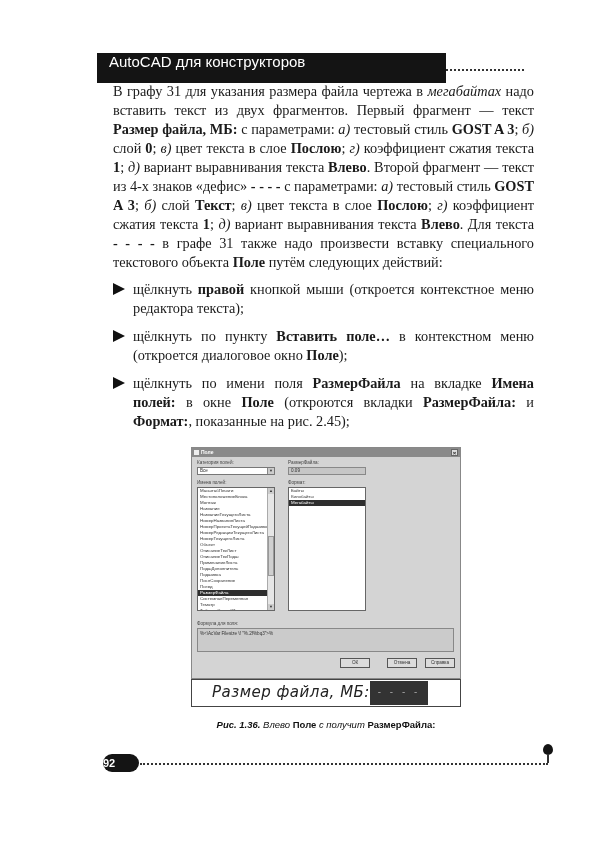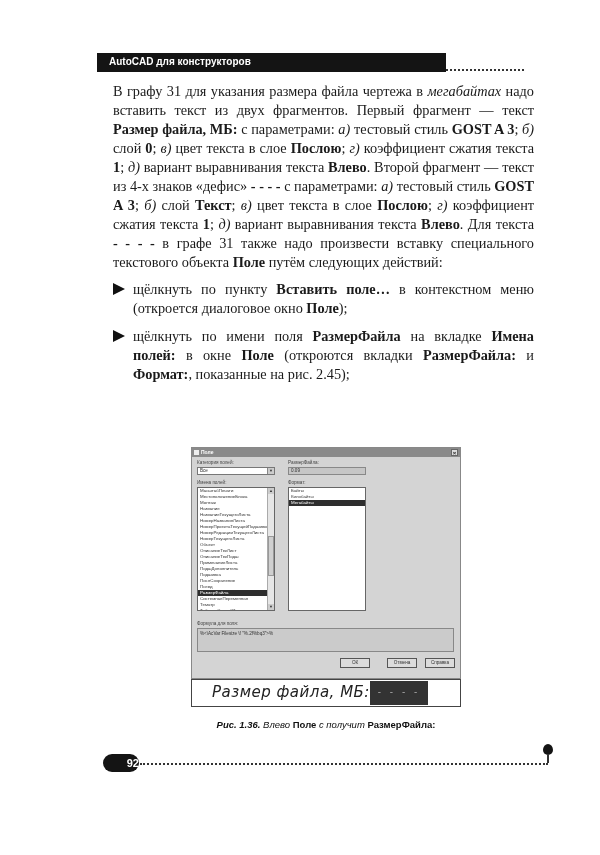--- a/index.html
+++ b/index.html
@@ -1,23 +1,23 @@
 <!DOCTYPE html>
 <html><head>
 <meta charset="utf-8">
 <style>
   html, body { margin: 0; padding: 0; }
   body {
     width: 600px; height: 855px; background: #ffffff; position: relative; overflow: hidden;
     font-family: "DejaVu Serif", "Liberation Serif", serif; color: #1a1a1a;
   }
   .header-bar {
-    position: absolute; left: 97px; top: 53px; width: 349px; height: 19px;
+    position: absolute; left: 97px; top: 53px; width: 349px; height: 30px;
     background: #141414; color: #fff;
-    font-family: "Liberation Sans", sans-serif; font-weight: bold; font-size: 10px;
+    font-family: "Liberation Sans", sans-serif; font-weight: normal; font-size: 15px;
     line-height: 17px; padding-left: 12px; box-sizing: border-box;
   }
   .header-dots {
     position: absolute; left: 446px; top: 69px; width: 78px; height: 0;
     border-top: 2px dotted #333;
   }
   .body-text {
     position: absolute; left: 113px; top: 82px; width: 421px;
     font-family: "Liberation Serif", serif; font-size: 14.3px; line-height: 19px;
     text-align: justify; hyphens: manual;
@@ -110,21 +110,21 @@
     position: absolute; left: 191px; top: 719px; width: 270px; text-align: center;
     font-family: "Liberation Sans", sans-serif; font-size: 9.5px; color: #111;
   }
   .caption .fig-num { font-weight: bold; font-style: italic; }
   .caption .it { font-style: italic; }
   .caption .bd { font-weight: bold; }
   
   .page-pill {
     position: absolute; left: 103px; top: 754px; width: 36px; height: 18px; background: #141414;
     border-radius: 9px; color: #fff; font-family: "Liberation Sans", sans-serif; font-weight: bold;
-    font-size: 11px; line-height: 18px; text-align: right;
+    font-size: 11px; line-height: 18px; text-align: left;
   }
   .footer-dots {
     position: absolute; left: 140px; top: 763px; width: 408px; height: 0; border-top: 2px dotted #333;
   }
   .footer-pin {
     position: absolute; left: 543px; top: 744px; width: 10px; height: 11px; background: #141414;
     border-radius: 50% 50% 50% 50% / 55% 55% 45% 45%;
   }
   .footer-pin-stem { position: absolute; left: 547px; top: 754px; width: 2px; height: 9px; background: #333; }
 </style>
@@ -133,20 +133,24 @@
 
 <div class="header-bar">
   <span>AutoCAD для конструкторов</span>
 </div>
 <div class="header-dots"></div>
 
 <div class="body-text">
   <p><span>В графу 31 для указания размера файла чертежа в </span><i>мегабайтах</i><span> надо вставить текст из двух фрагментов. Первый фрагмент — текст </span><b>Размер файла, МБ:</b><span> с параметрами: </span><i>а)</i><span> тестовый стиль </span><b>GOST A 3</b><span>; </span><i>б)</i><span> слой </span><b>0</b><span>; </span><i>в)</i><span> цвет текста в слое </span><b>Послою</b><span>; </span><i>г)</i><span> коэффициент сжатия текста </span><b>1</b><span>; </span><i>д)</i><span> вариант выравнивания текста </span><b>Влево</b><span>. Второй фрагмент — текст из 4-х знаков «дефис» </span><b>- - - -</b><span> с параметрами: </span><i>а)</i><span> тестовый стиль </span><b>GOST A 3</b><span>; </span><i>б)</i><span> слой </span><b>Текст</b><span>; </span><i>в)</i><span> цвет текста в слое </span><b>Послою</b><span>; </span><i>г)</i><span> коэффициент сжатия текста </span><b>1</b><span>; </span><i>д)</i><span> вариант выравнивания текста </span><b>Влево</b><span>. Для текста </span><b>- - - -</b><span> в графе 31 также надо произвести вставку специального текстового объекта </span><b>Поле</b><span> путём следующих действий:</span></p>
 
   <ul class="bullets">
+    <li>
+      <span class="arrow"></span>
+      <span>щёлкнуть </span><b>правой</b><span> кнопкой мыши (откроется контекстное меню редактора текста);</span>
+    </li>
     <li>
       <span class="arrow"></span>
       <span>щёлкнуть по пункту </span><b>Вставить поле…</b><span> в контекстном меню (откроется диалоговое окно </span><b>Поле</b><span>);</span>
     </li>
     <li>
       <span class="arrow"></span>
       <span>щёлкнуть по имени поля </span><b>РазмерФайла</b><span> на вкладке </span><b>Имена полей:</b><span> в окне </span><b>Поле</b><span> (откроются вкладки </span><b>РазмерФайла:</b><span> и </span><b>Формат:</b><span>, показанные на рис. 2.45);</span>
     </li>
   </ul>
 </div>

